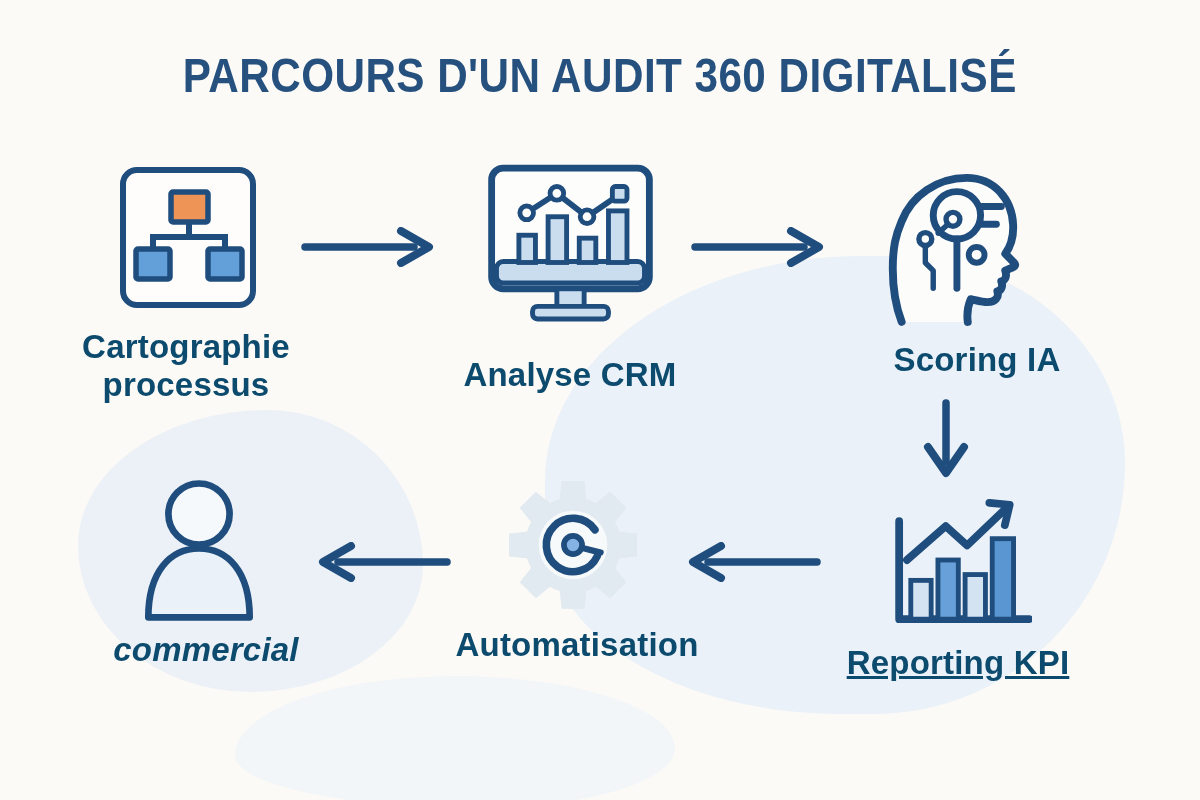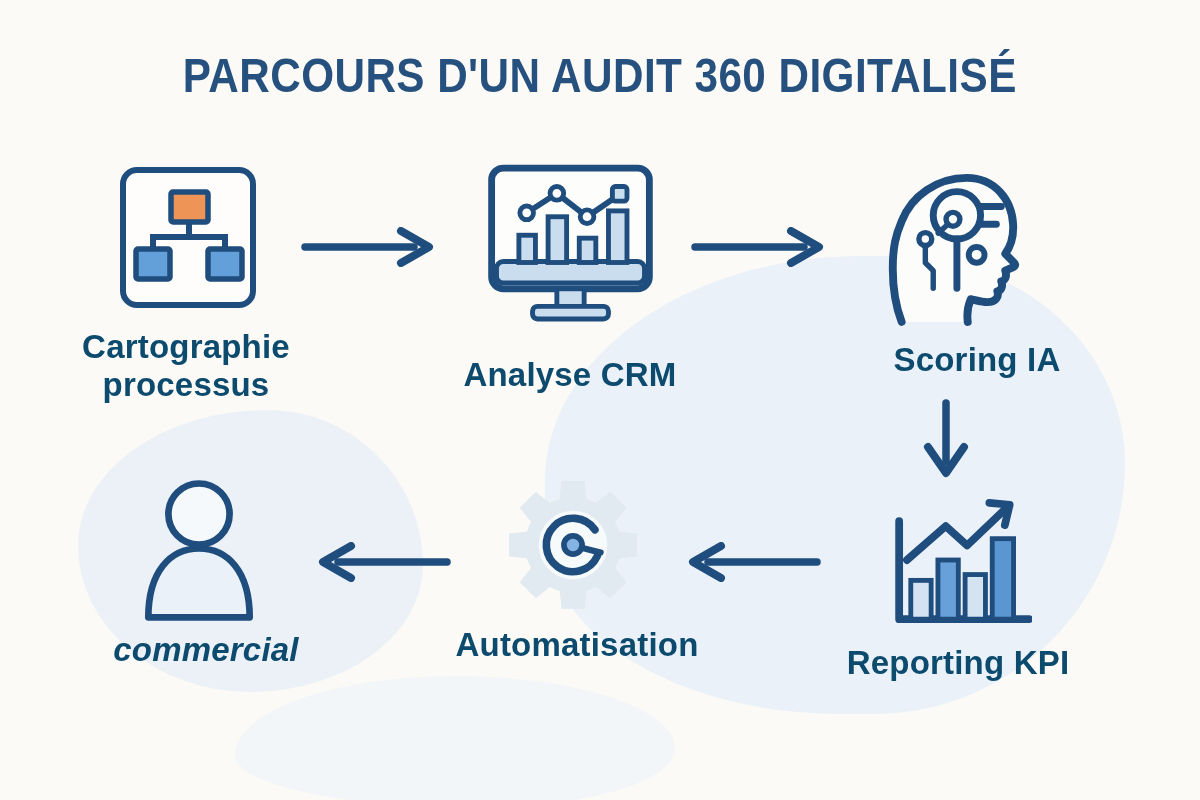--- a/index.html
+++ b/index.html
@@ -23,21 +23,21 @@
   .title>span{display:inline-block;transform:scaleX(.88);transform-origin:center;}
 
   .step{position:absolute;z-index:2;}
   .step-label{
     position:absolute;z-index:2;color:#0c4a6e;font-weight:700;font-size:33px;
     text-align:center;line-height:1.16;letter-spacing:.2px;
   }
   #label-cartographie{left:46px;top:328px;width:280px;}
   #label-analyse{left:420px;top:341px;width:300px;margin-top:15px;}
   #label-scoring{left:827px;top:341px;width:300px;}
-  #label-reporting{left:798px;top:644px;width:320px;}
+  #label-reporting{left:798px;top:644px;width:320px;text-decoration:underline;}
   #label-automatisation{left:427px;top:612px;width:300px;margin-top:14px;}
   #label-commercial{left:56px;top:631px;width:300px;font-style:italic;}
 
   .arrow{position:absolute;z-index:1;}
   svg{display:block;}
 </style>
 </head>
 <body>
 
 <div class="blob" id="blob-right"></div>

